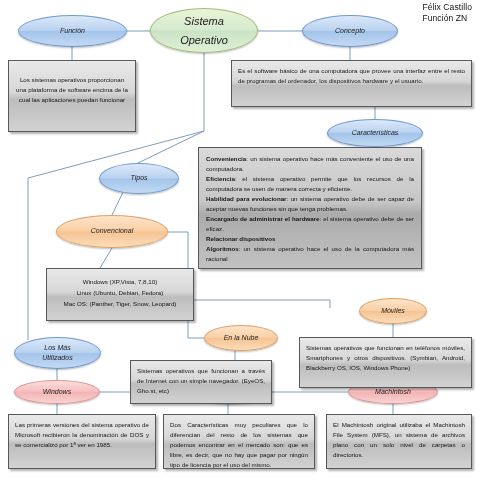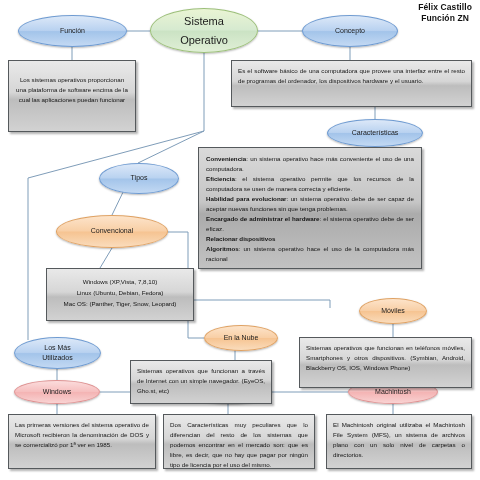--- a/index.html
+++ b/index.html
@@ -12,42 +12,43 @@
     overflow:hidden;
     color:#1a1a1a;
   }
   #canvas{position:absolute;left:0;top:0;width:480px;height:480px;}
   #lines{position:absolute;left:0;top:0;width:480px;height:480px;}
 
   
   .header{
     position:absolute;
     right:8px;top:2px;
-    text-align:center;
+    text-align:left;
     font-size:8.5px;
-    font-weight:bold;
+    font-weight:normal;
     line-height:1.35;
     color:#111;
     letter-spacing:0.1px;
   }
 
   
   .node{
     position:absolute;
     border-radius:50%;
     display:flex;
     align-items:center;
     justify-content:center;
     text-align:center;
     box-sizing:border-box;
     font-size:7px;
     line-height:1.5;
     color:#1b1b1b;
     padding:2px 4px;
     box-shadow:0 1px 2px rgba(0,0,0,.28);
+    font-style:italic;
   }
   .node.blue{
     background:linear-gradient(to bottom,#dce8f8 0%,#b9d2f0 48%,#a3c4ea 52%,#c3d9f3 100%);
     border:1px solid #6f9bd1;
   }
   .node.green{
     background:linear-gradient(to bottom,#eaf4d4 0%,#d6ead0 48%,#cbe3c4 52%,#e0efd6 100%);
     border:1px solid #9cbf7a;
     font-size:11px;
     line-height:1.7;

